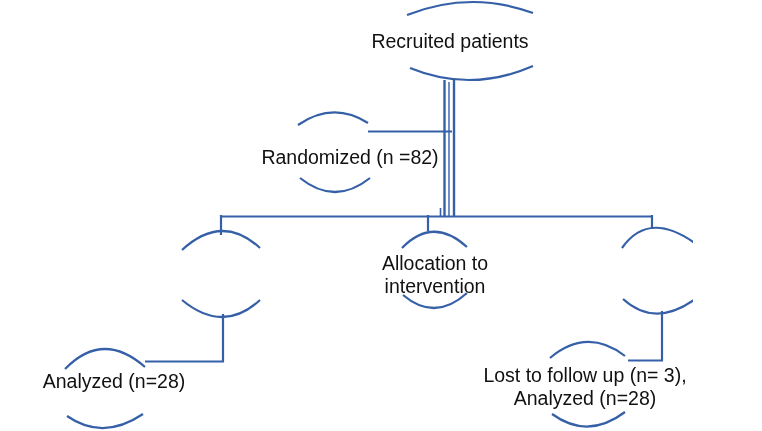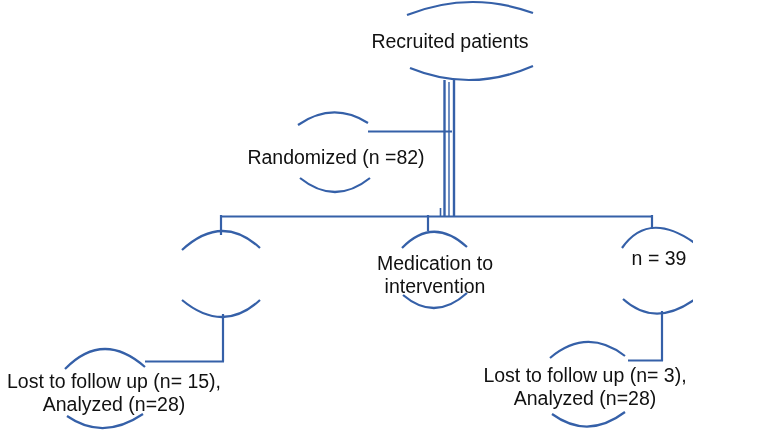--- a/index.html
+++ b/index.html
@@ -64,38 +64,36 @@
       <line x1="223" y1="314" x2="223" y2="361.5" stroke="#3560a8" stroke-width="2.2"></line>
       <line x1="145" y1="361.5" x2="224" y2="361.5" stroke="#3560a8" stroke-width="2.2"></line>
       <line x1="662" y1="311" x2="662" y2="361" stroke="#3560a8" stroke-width="2.2"></line>
       <line x1="628" y1="360.5" x2="663" y2="360.5" stroke="#3560a8" stroke-width="2.2"></line>
     </svg>
 
   <div class="label" style="left:450px; top:30px">
     <div>Recruited patients</div>
   </div>
 
-  <div class="label" style="left:336px; top:146px">
+  <div class="label" style="left:350px; top:146px">
     <div>Randomized (n =82)</div>
   </div>
 
   <div class="label" style="left:221px; top:251px">
   </div>
 
   <div class="label" style="left:435px; top:252px">
-    <div>Medication to</div>
+    <div>Allocation to</div>
     <div>intervention</div>
   </div>
 
   <div class="label" style="left:659px; top:247px">
-    <div>n = 39</div>
   </div>
 
   <div class="label" style="left:114px; top:370px">
-    <div>Lost to follow up (n= 15),</div>
     <div>Analyzed (n=28)</div>
   </div>
 
   <div class="label" style="left:585px; top:364px">
     <div>Lost to follow up (n= 3),</div>
     <div>Analyzed (n=28)</div>
   </div>
 
 </div>
 

